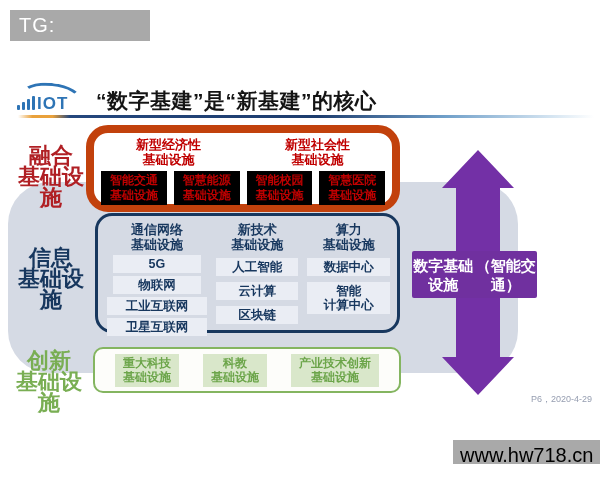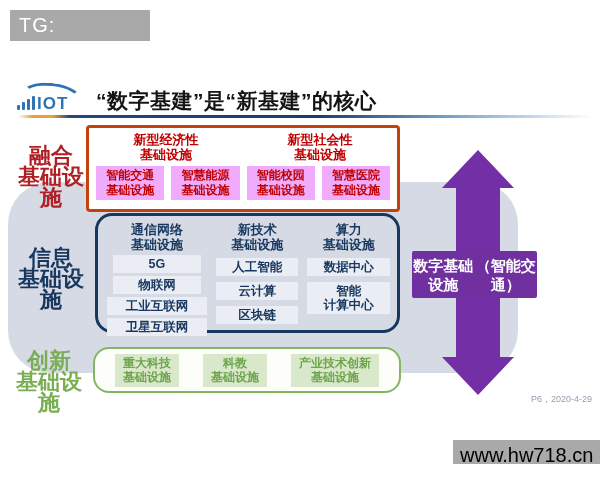--- a/index.html
+++ b/index.html
@@ -47,27 +47,27 @@
 
   
   .sec-label { position:absolute; width:86px; text-align:center; font-weight:bold; font-size:22px; line-height:21px; }
   .fusion-label { left:8px; top:145px; color:#b01f24; }
   .info-label   { left:8px; top:247px; color:#17375e; }
   .innov-label  { left:6px; top:350px; color:#79ae53; }
 
   
   .fusion-box {
     position:absolute; left:86px; top:125px; width:314px; height:87px;
-    background:#ffffff; border:3px solid #c2410c; border-radius:4px; box-sizing:border-box;
+    background:#ffffff; border:8px solid #c2410c; border-radius:22px; box-sizing:border-box;
   }
   .fusion-headers { display:flex; margin-top:4px; }
   .fusion-header { flex:1; text-align:center; color:#c00000; font-weight:bold; font-size:13px; line-height:15px; }
   .fusion-items { display:flex; gap:7px; padding:4px 7px 0 7px; }
   .fusion-item {
-    flex:1; background:#f0abfc; color:#c00000; font-weight:bold;
+    flex:1; background:#000000; color:#c00000; font-weight:bold;
     font-size:12px; line-height:15px; text-align:center; padding:2px 0;
   }
 
   
   .info-box {
     position:absolute; left:95px; top:213px; width:305px; height:120px;
     border:3px solid #17375e; border-radius:17px; box-sizing:border-box;
     display:flex; gap:9px; padding:4px 7px 4px 9px;
   }
   .info-col { display:flex; flex-direction:column; }
@@ -78,21 +78,21 @@
   .info-item {
     background:#eaedf4; color:#17375e; font-weight:bold; font-size:12.5px;
     line-height:14px; text-align:center; padding:2px 0; margin-top:3px;
   }
   .info-item.w88 { width:88%; align-self:center; box-sizing:border-box; }
   .c2 .info-item, .c3 .info-item { margin-top:6px; }
 
   
   .innov-box {
     position:absolute; left:93px; top:347px; width:308px; height:46px;
-    background:#fdfdfa; border:2.5px solid #84b560; border-radius:16px; box-sizing:border-box;
+    background:#fdfdfa; border:2.5px solid #84b560; border-radius:10px; box-sizing:border-box;
     display:flex; align-items:center; justify-content:space-around; padding:0 8px;
   }
   .innov-item {
     background:#d9e7ca; color:#6ca54a; font-weight:bold; font-size:12px;
     line-height:14.5px; text-align:center; padding:2px 8px;
   }
 
   
   .arrow-wrap { position:absolute; left:438px; top:150px; width:80px; height:245px; }
   .digital-box {

